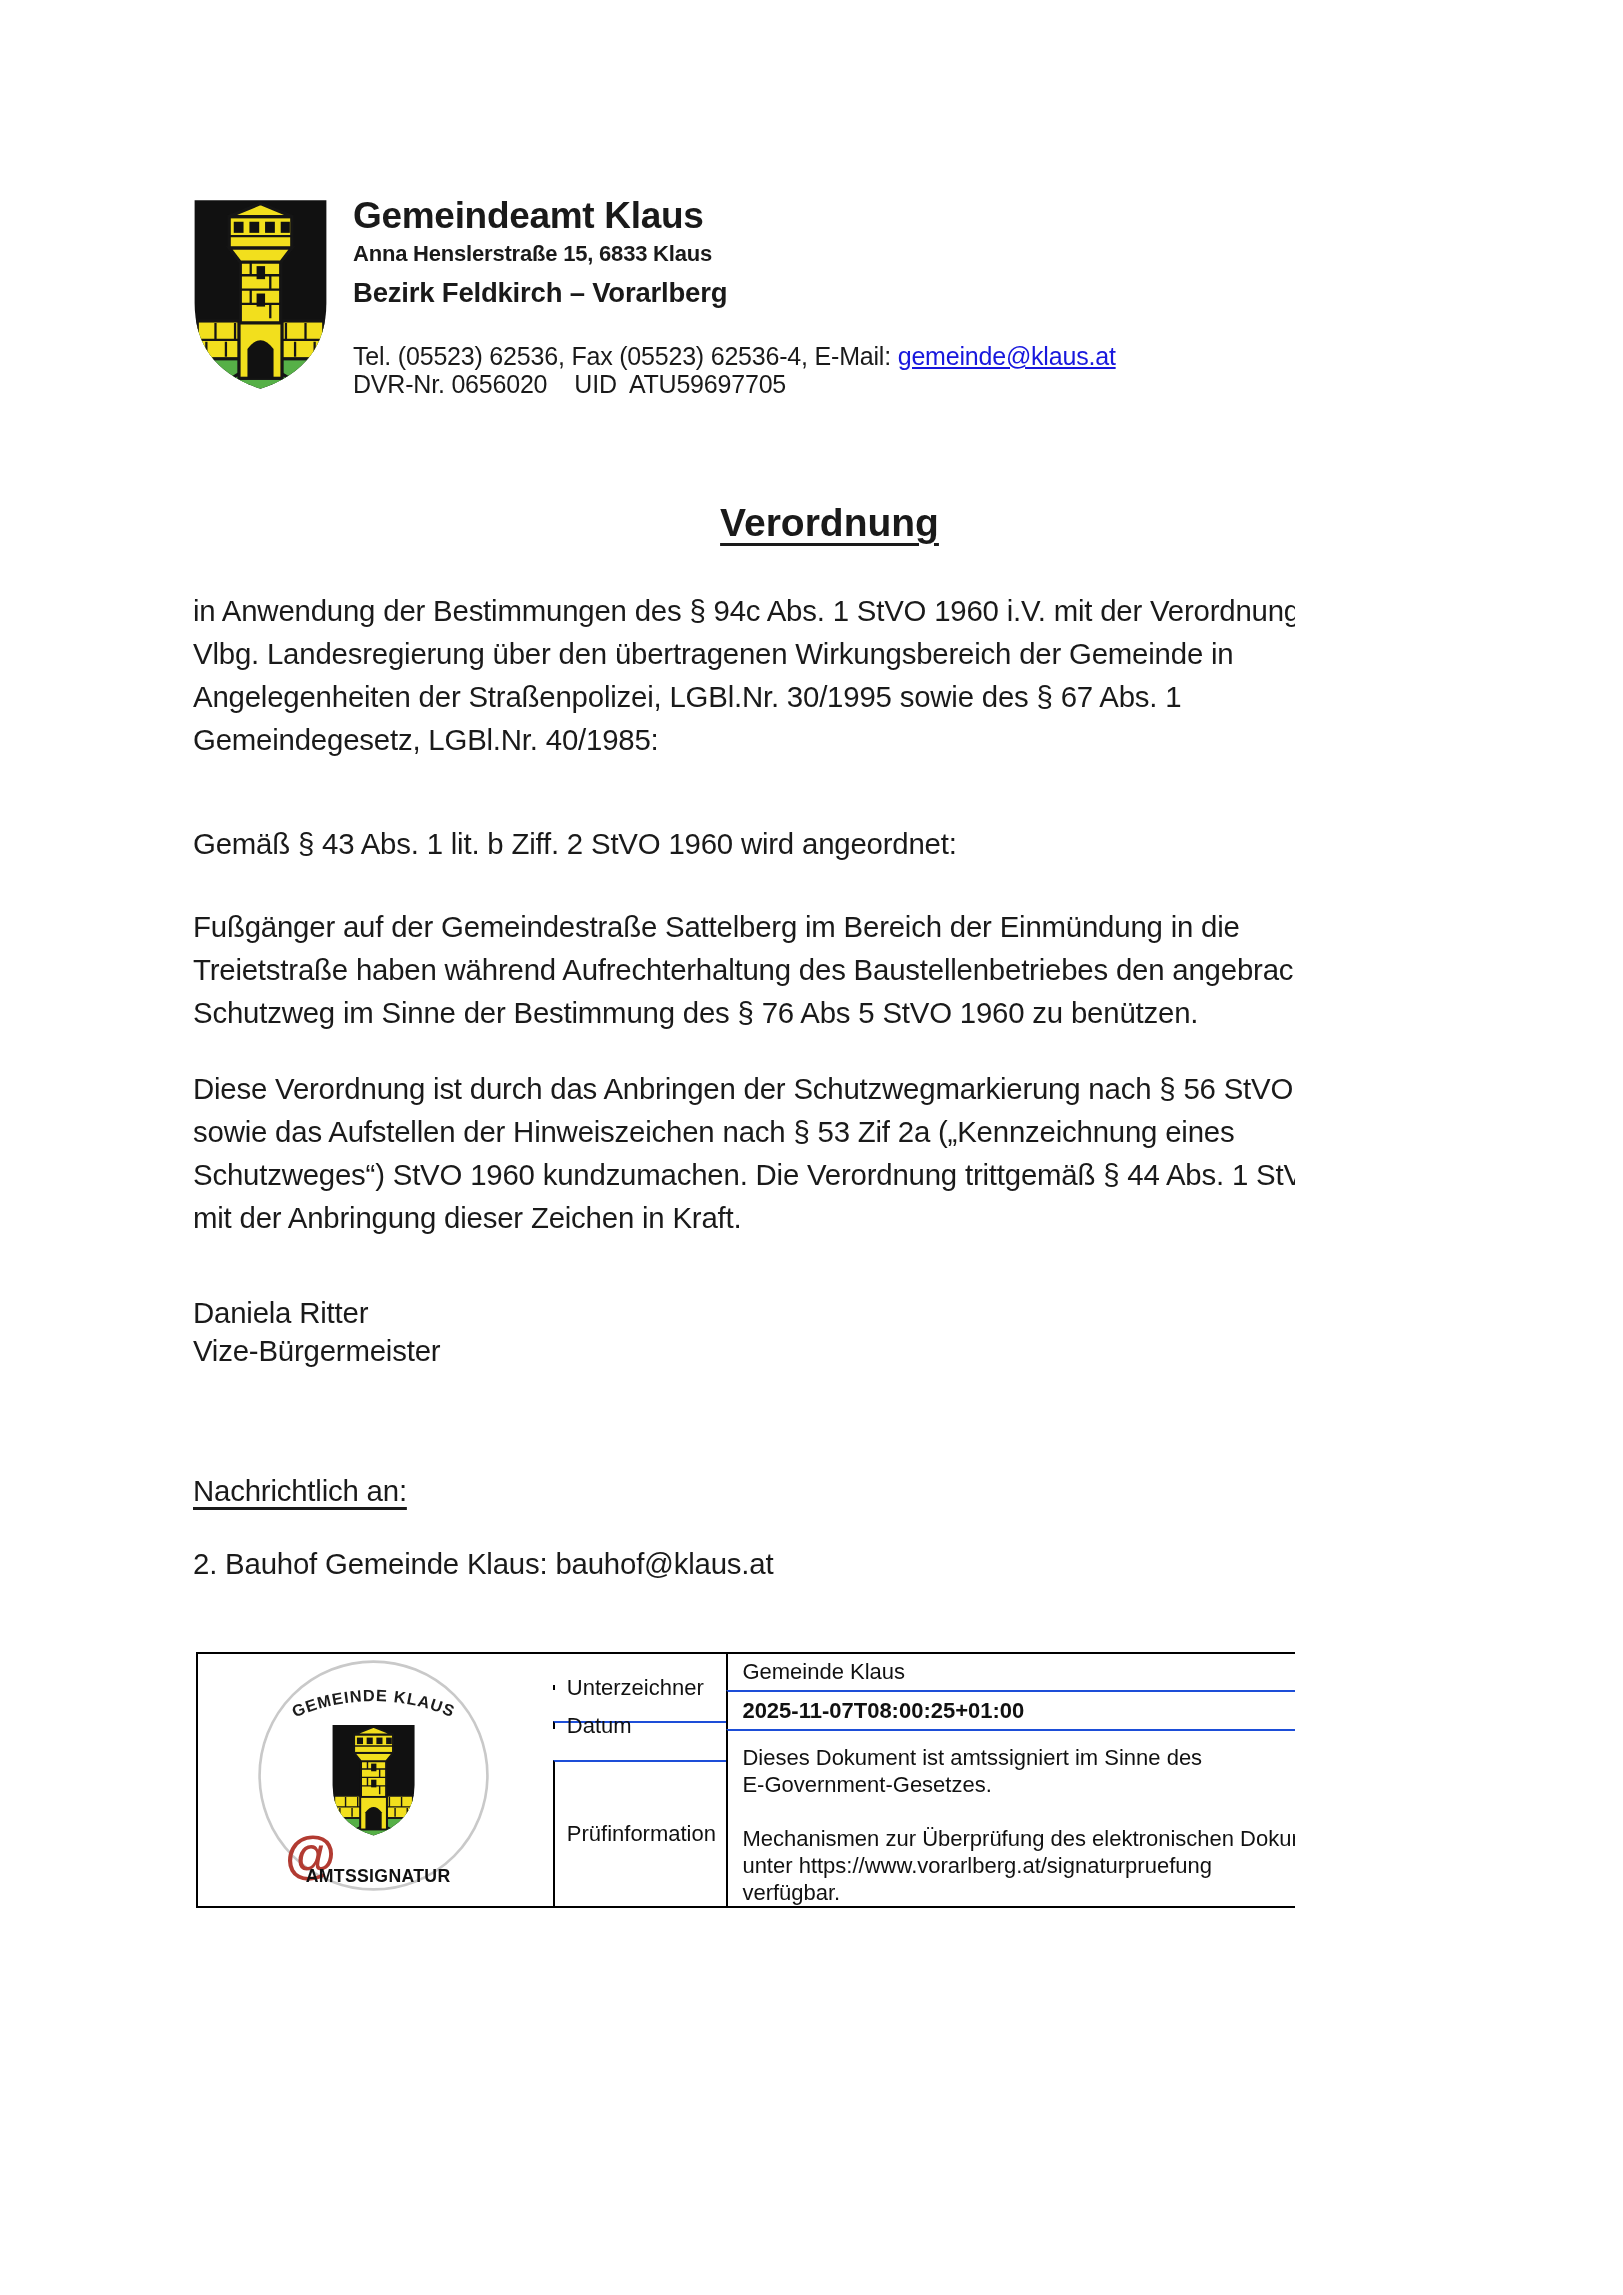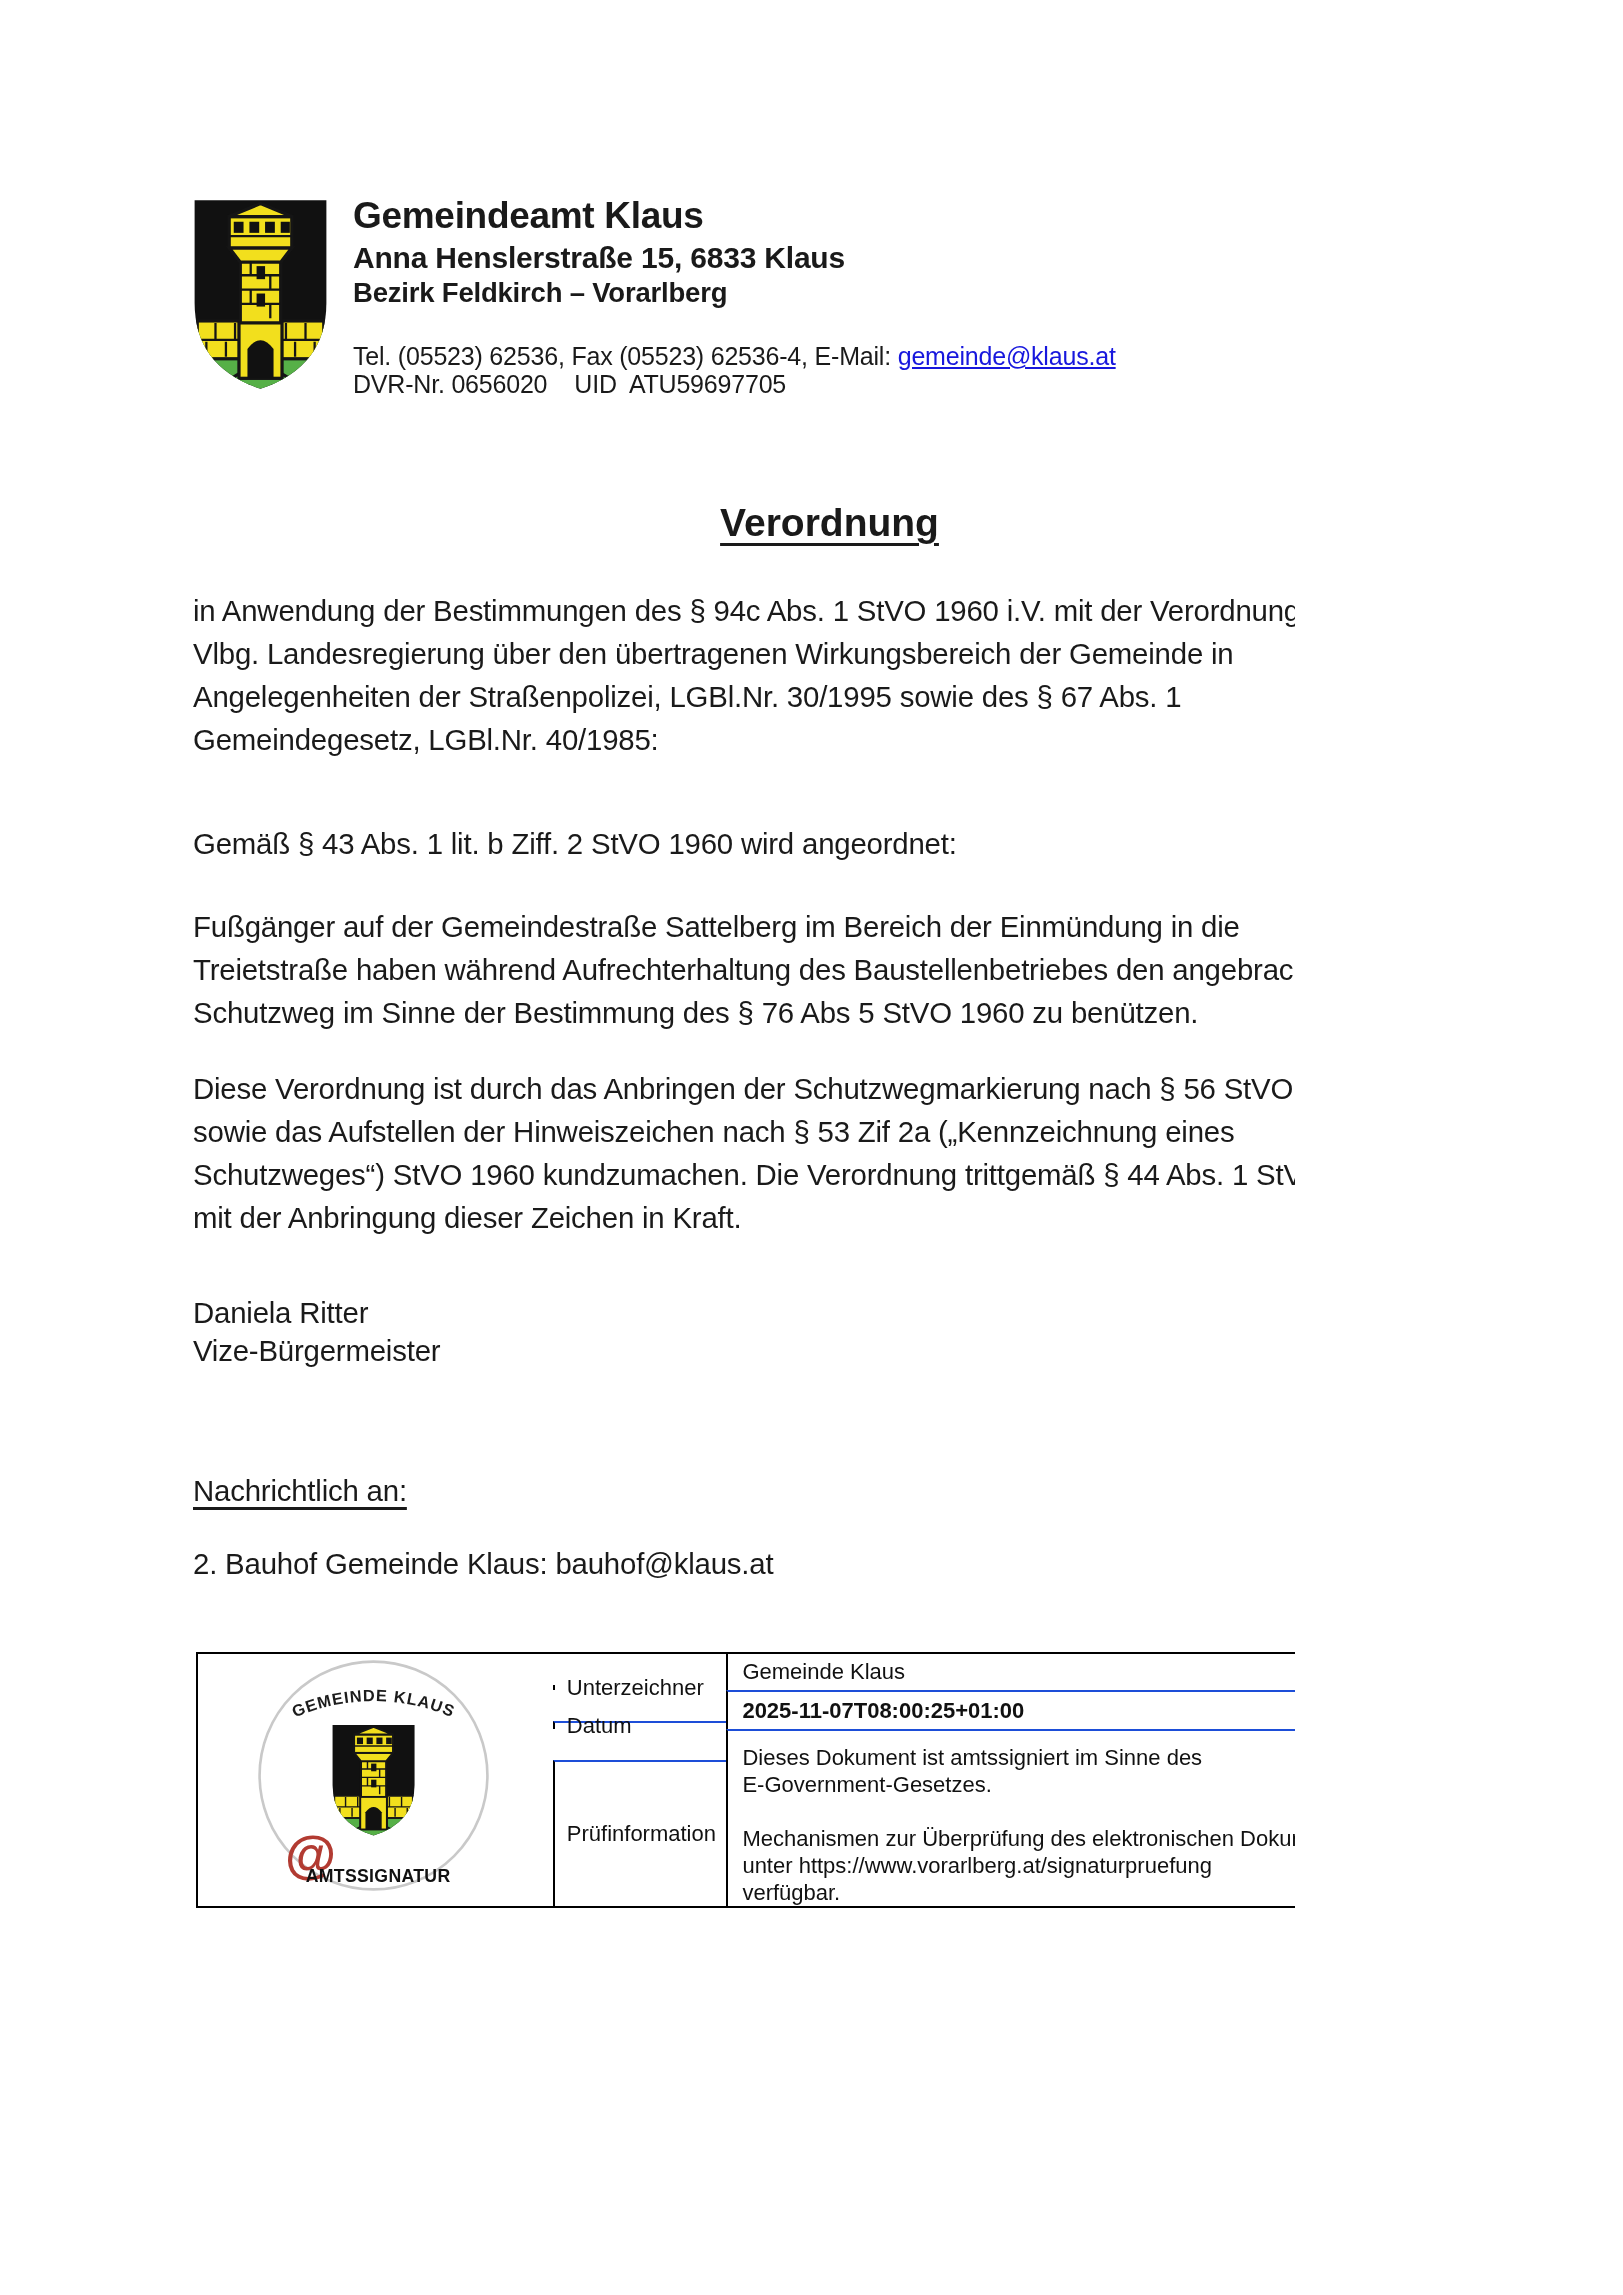--- a/index.html
+++ b/index.html
@@ -6,21 +6,21 @@
   html,body { background:#ffffff; }
   .page {
     position:relative; width:1295px; height:2295px; background:#ffffff;
     font-family:"Liberation Sans", sans-serif; color:#1a1a1a; overflow:hidden;
   }
   .abs { position:absolute; }
 
   
   .logo-svg { position:absolute; left:192px; top:198px; width:137px; height:193px; }
   .org-name { left:353px; top:195px; font-size:37px; font-weight:bold; letter-spacing:-0.3px; }
-  .addr1    { left:353px; top:241px; font-size:30px; font-weight:bold; letter-spacing:-0.2px; }
+  .addr1    { left:353px; top:241px; font-size:22px; font-weight:bold; letter-spacing:-0.2px; }
   .addr2    { left:353px; top:277px; font-size:27.5px; font-weight:bold; letter-spacing:-0.2px; }
   .contact  { left:353px; top:342px; font-size:25px; letter-spacing:-0.2px; }
   .contact a { color:#1717dd; }
   .registry { left:353px; top:370px; font-size:25px; letter-spacing:-0.2px; white-space:pre; }
 
   
   .doc-title {
     left:0; top:501px; width:1623px; text-align:center;
     font-size:39px; font-weight:bold; line-height:43px;padding-left:36px;
   }

